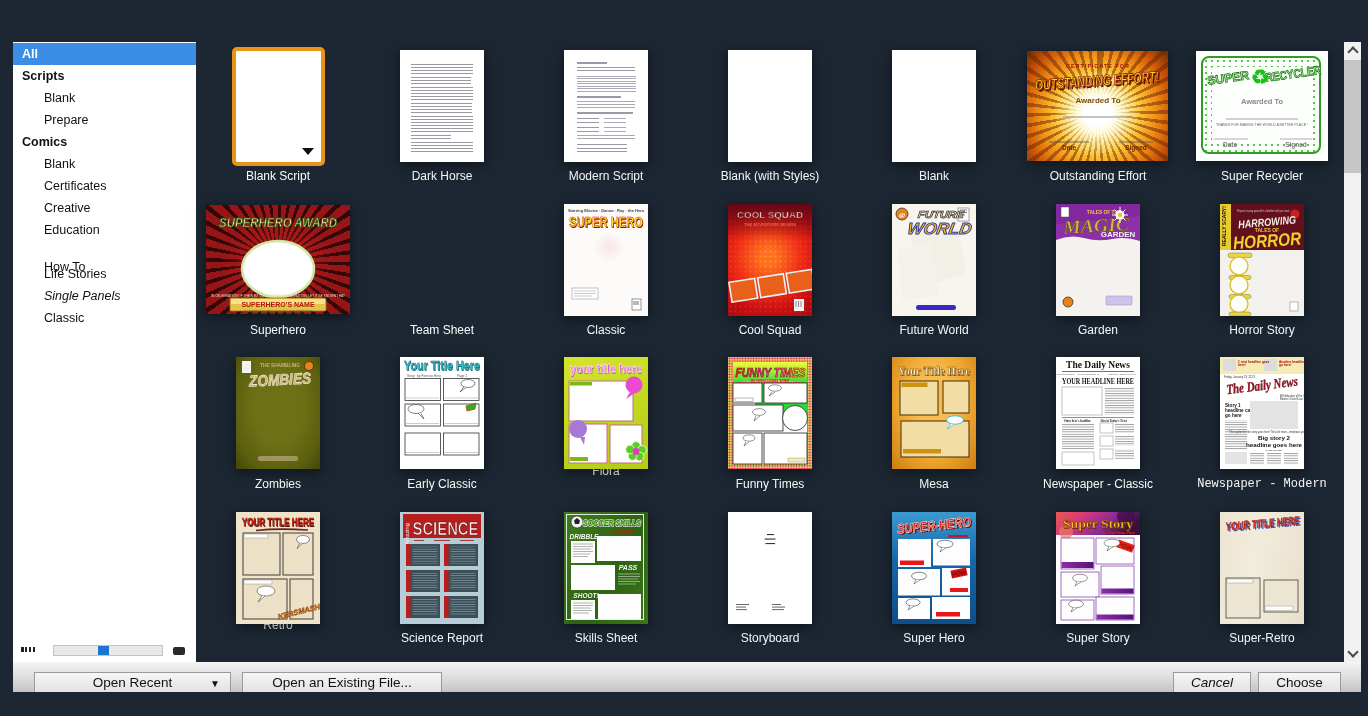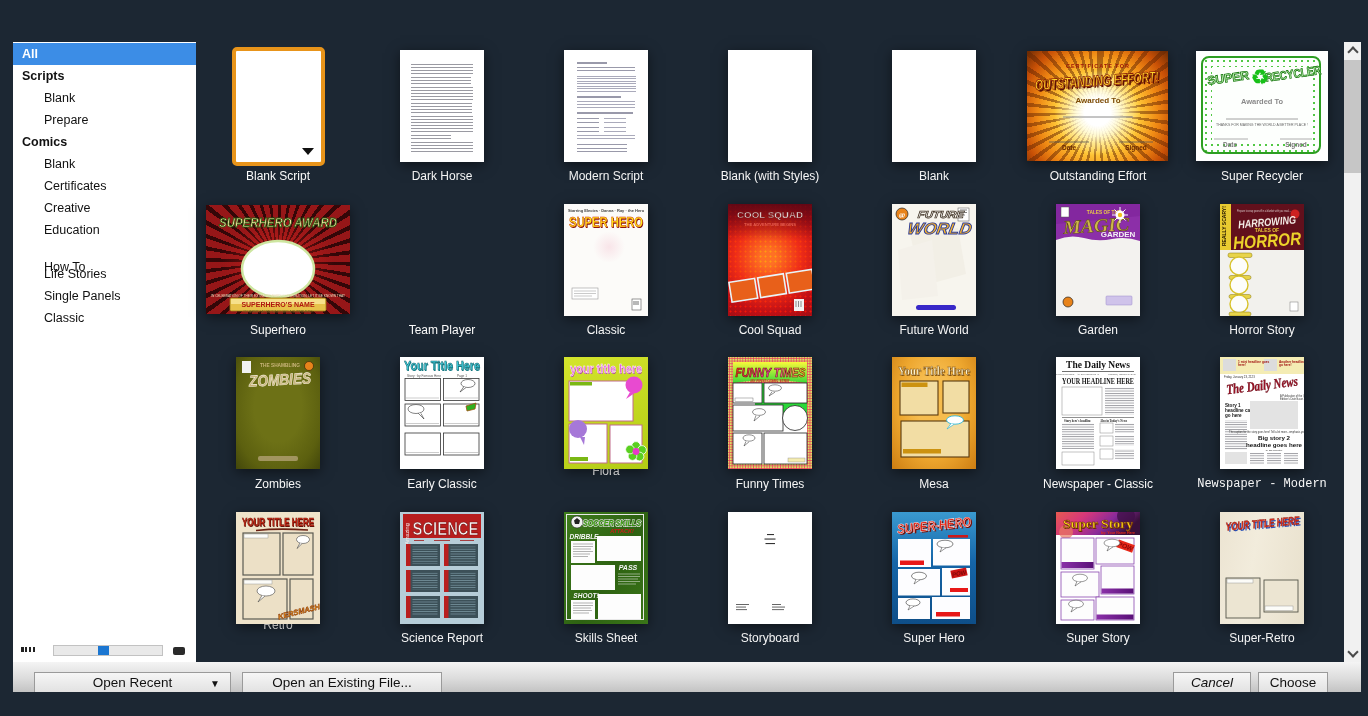--- a/index.html
+++ b/index.html
@@ -39,39 +39,39 @@
     <div class="srow hd" style="top:23px;"><span style="margin-left:9px;">Scripts</span></div>
     <div class="srow" style="top:45px;"><span style="margin-left:31px;">Blank</span></div>
     <div class="srow" style="top:67px;"><span style="margin-left:31px;">Prepare</span></div>
     <div class="srow hd" style="top:89px;"><span style="margin-left:9px;">Comics</span></div>
     <div class="srow" style="top:111px;"><span style="margin-left:31px;">Blank</span></div>
     <div class="srow" style="top:133px;"><span style="margin-left:31px;">Certificates</span></div>
     <div class="srow" style="top:155px;"><span style="margin-left:31px;">Creative</span></div>
     <div class="srow" style="top:177px;"><span style="margin-left:31px;">Education</span></div>
     <div class="srow" style="top:214px;"><span style="margin-left:31px;">How To</span></div>
     <div class="srow" style="top:221px;"><span style="margin-left:31px;">Life Stories</span></div>
-    <div class="srow" style="top:243px;"><span style="margin-left:31px;">Single Panels</span></div>
+    <div class="srow" style="top:243px;font-style:italic;"><span style="margin-left:31px;">Single Panels</span></div>
     <div class="srow" style="top:265px;"><span style="margin-left:31px;">Classic</span></div>
     <div id="grip"></div>
     <div id="slider">
         <div id="shandle"></div>
       </div>
     <div id="sqr"></div>
   </div>
   <div id="grid"></div>
 
   <div class="lbl" style="left:196px;top:169px;">Blank Script</div>
   <div class="lbl" style="left:360px;top:169px;">Dark Horse</div>
   <div class="lbl" style="left:524px;top:169px;">Modern Script</div>
   <div class="lbl" style="left:688px;top:169px;">Blank (with Styles)</div>
   <div class="lbl" style="left:852px;top:169px;">Blank</div>
   <div class="lbl" style="left:1016px;top:169px;">Outstanding Effort</div>
   <div class="lbl" style="left:1180px;top:169px;">Super Recycler</div>
   <div class="lbl" style="left:196px;top:323px;">Superhero</div>
-  <div class="lbl" style="left:360px;top:323px;">Team Player</div>
+  <div class="lbl" style="left:360px;top:323px;">Team Sheet</div>
   <div class="lbl" style="left:524px;top:323px;">Classic</div>
   <div class="lbl" style="left:688px;top:323px;">Cool Squad</div>
   <div class="lbl" style="left:852px;top:323px;">Future World</div>
   <div class="lbl" style="left:1016px;top:323px;">Garden</div>
   <div class="lbl" style="left:1180px;top:323px;">Horror Story</div>
   <div class="lbl" style="left:196px;top:477px;">Zombies</div>
   <div class="lbl" style="left:360px;top:477px;">Early Classic</div>
   <div class="lbl" style="left:524px;top:464px;">Flora</div>
   <div class="lbl" style="left:688px;top:477px;">Funny Times</div>
   <div class="lbl" style="left:852px;top:477px;">Mesa</div>
@@ -652,15 +652,15 @@
       </div>
     <div class="thumb"></div>
     <div class="btn" style="bottom:0;">
         <span style="position:absolute;left:4.5px;top:3px;width:6px;height:6px;border-left:2.2px solid #4a4a4a;border-top:2.2px solid #4a4a4a;transform:rotate(225deg);"></span>
       </div>
   </div>
   <div id="botbar">
     <div class="bbtn" style="left:21px;width:197px;">Open Recent<span style="position:absolute;right:10px;top:1px;font-size:10px;">▼</span></div>
     <div class="bbtn" style="left:229px;width:200px;">Open an Existing File...</div>
     <div class="bbtn" style="left:1160px;width:78px;font-style:italic;">Cancel</div>
-    <div class="bbtn" style="left:1245px;width:70px;">Choose</div>
+    <div class="bbtn" style="left:1245px;width:83px;">Choose</div>
   </div>
 </div>
 
 </body></html>

